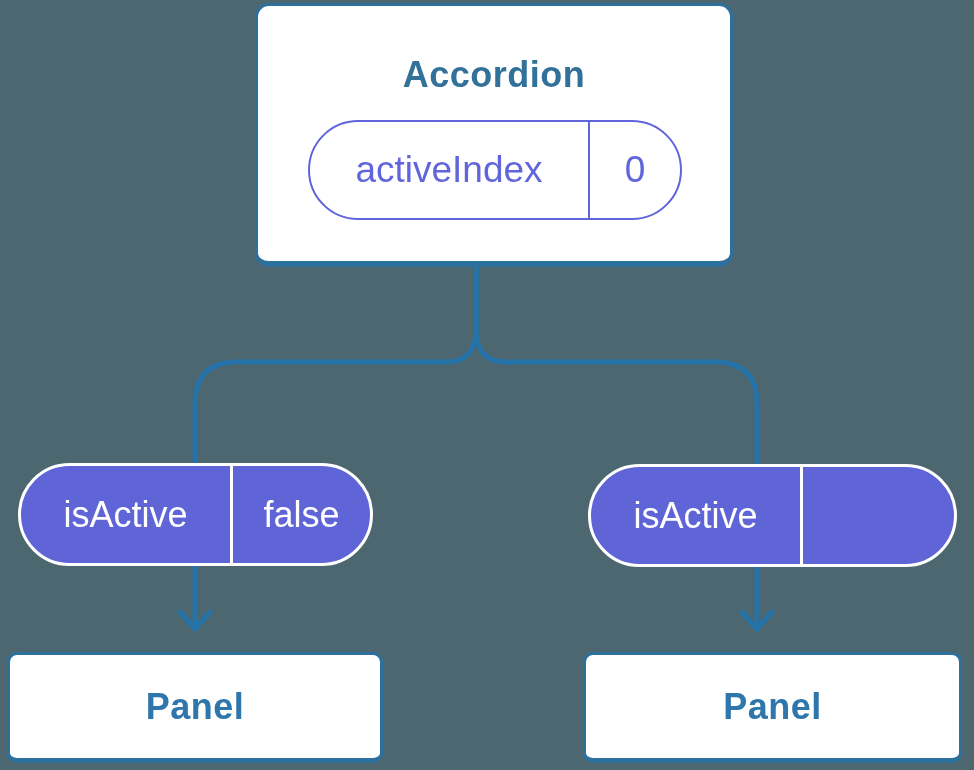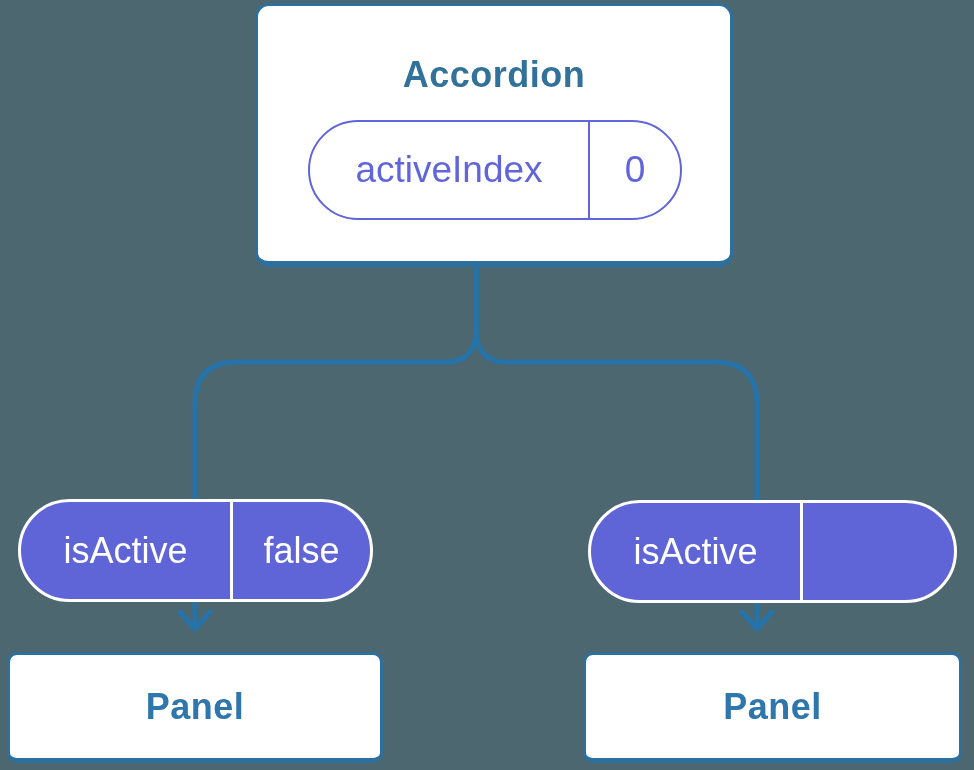--- a/index.html
+++ b/index.html
@@ -92,21 +92,20 @@
     position: absolute;
     height: 103px;
     background: var(--pill-fill);
     border: 3px solid #ffffff;
     border-radius: 52px;
     display: flex;
     align-items: stretch;
     color: var(--pill-fill-text);
     font-size: 36px;
     overflow: hidden;
-    margin-top: 36px;
   }
   .prop-pill .pill-key {
     width: 209px;
     display: flex;
     align-items: center;
     justify-content: center;
   }
   .prop-pill .pill-sep {
     width: 3px;
     background: #ffffff;

